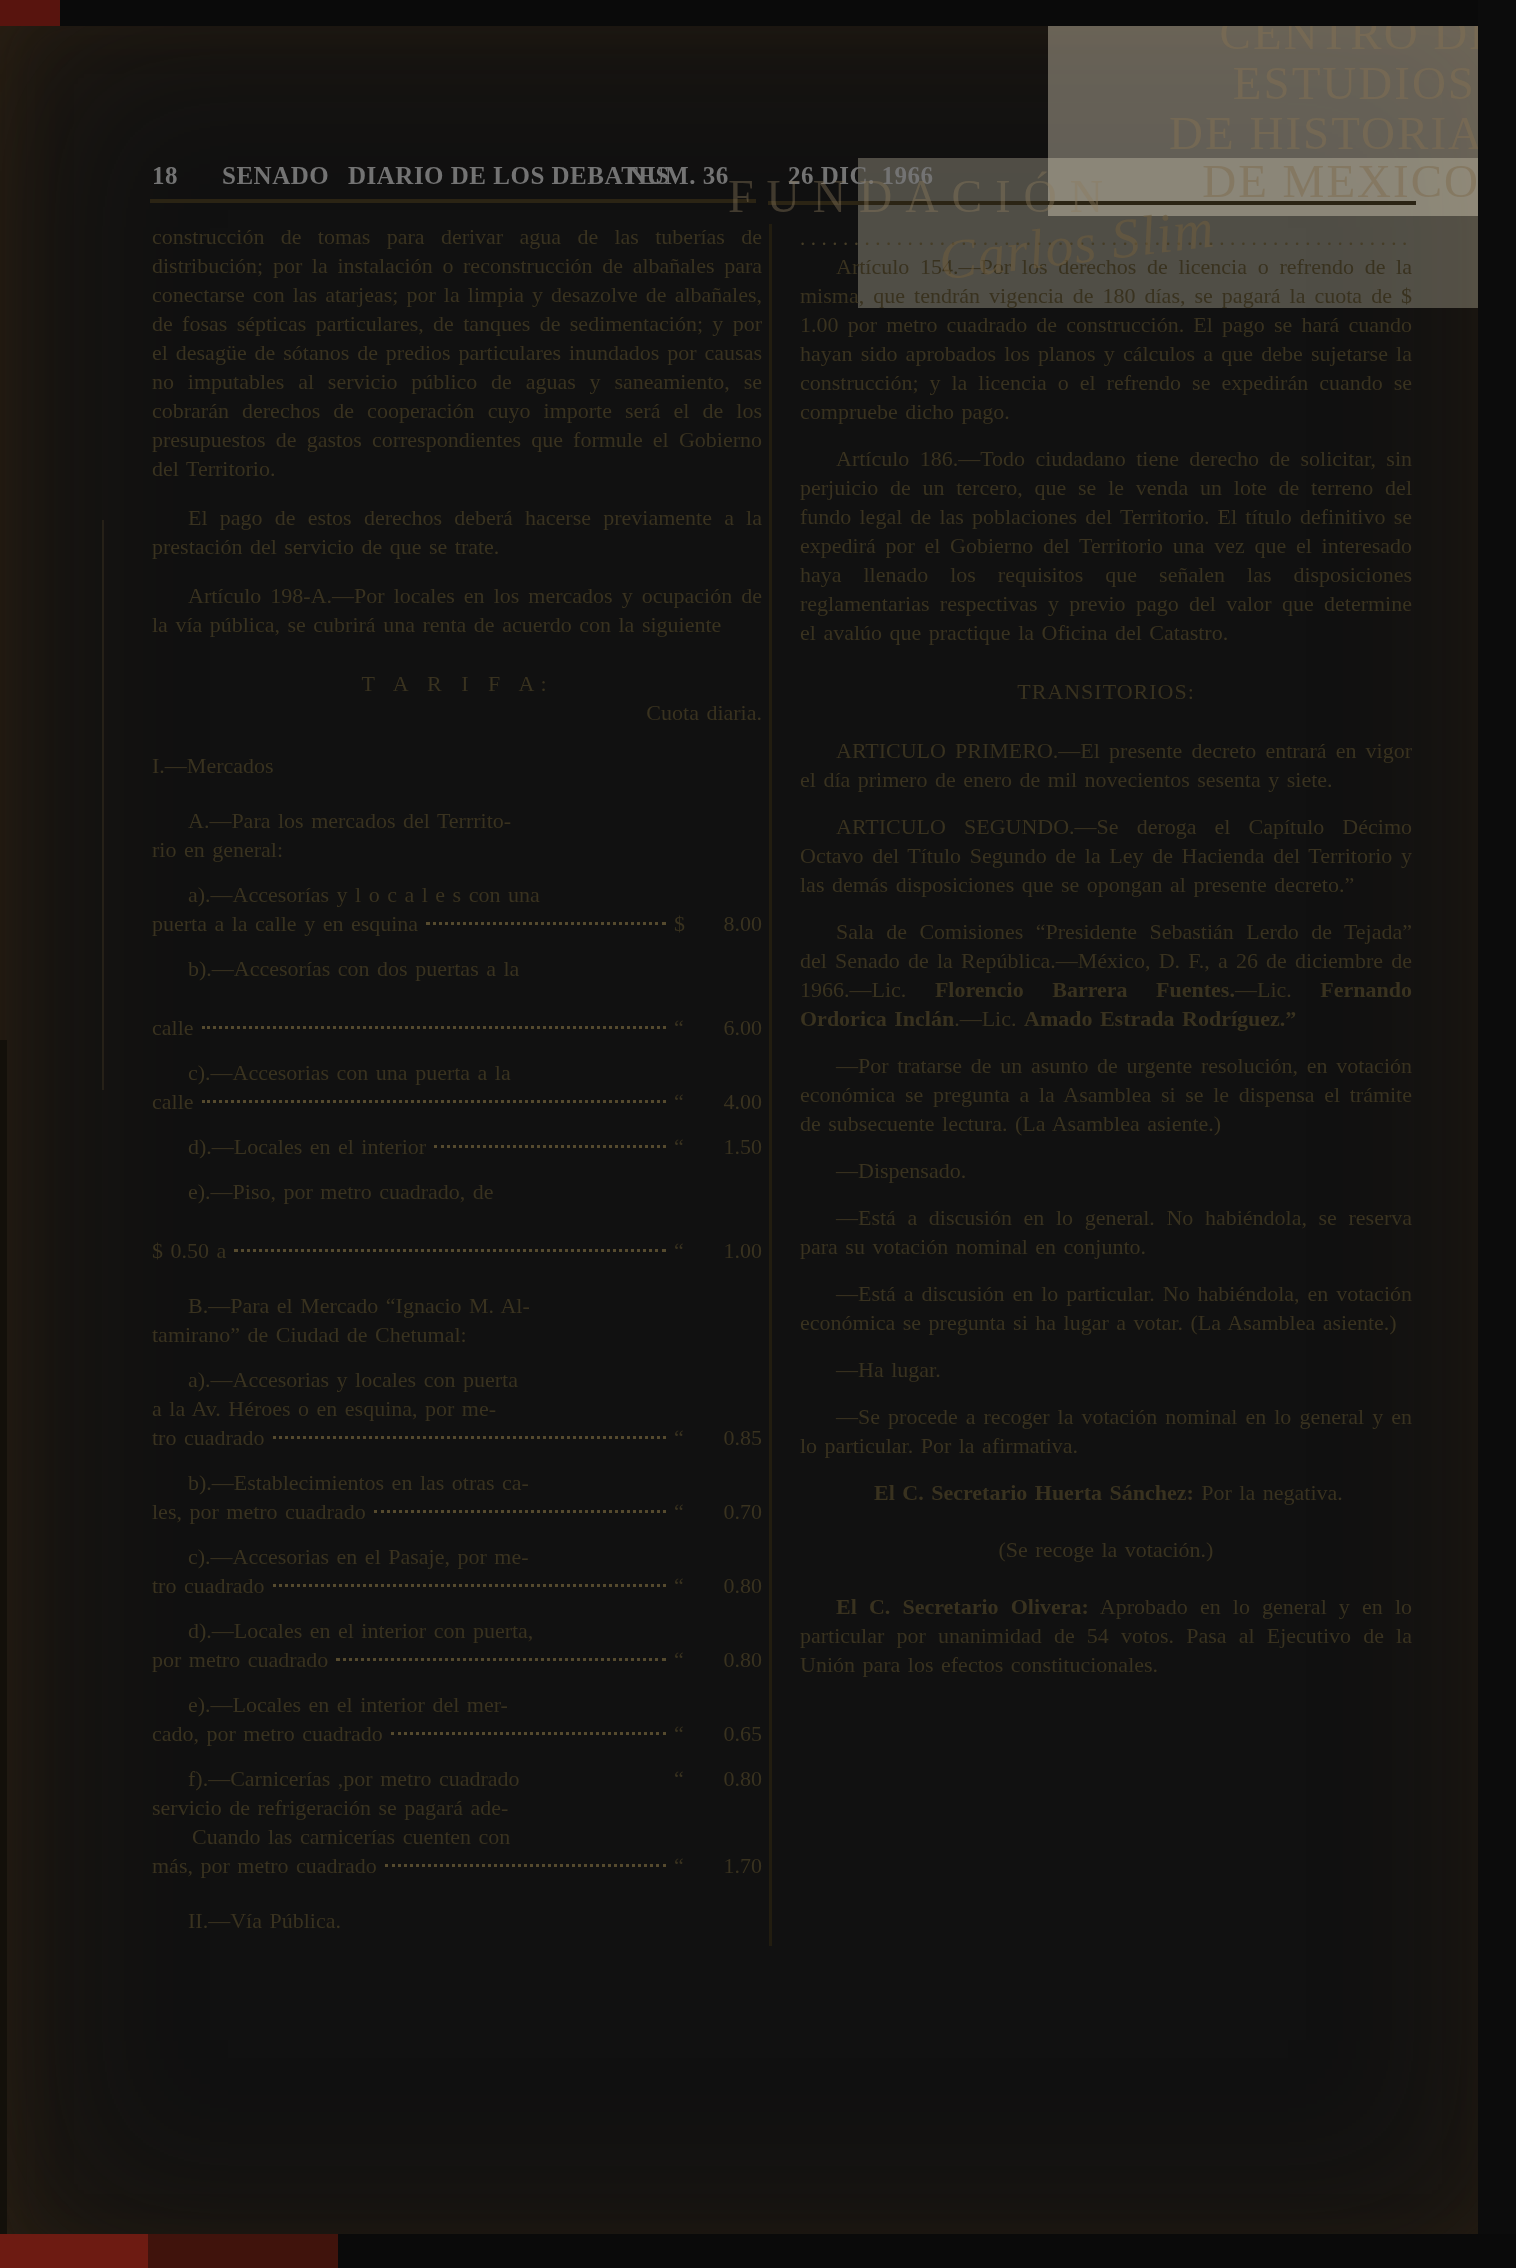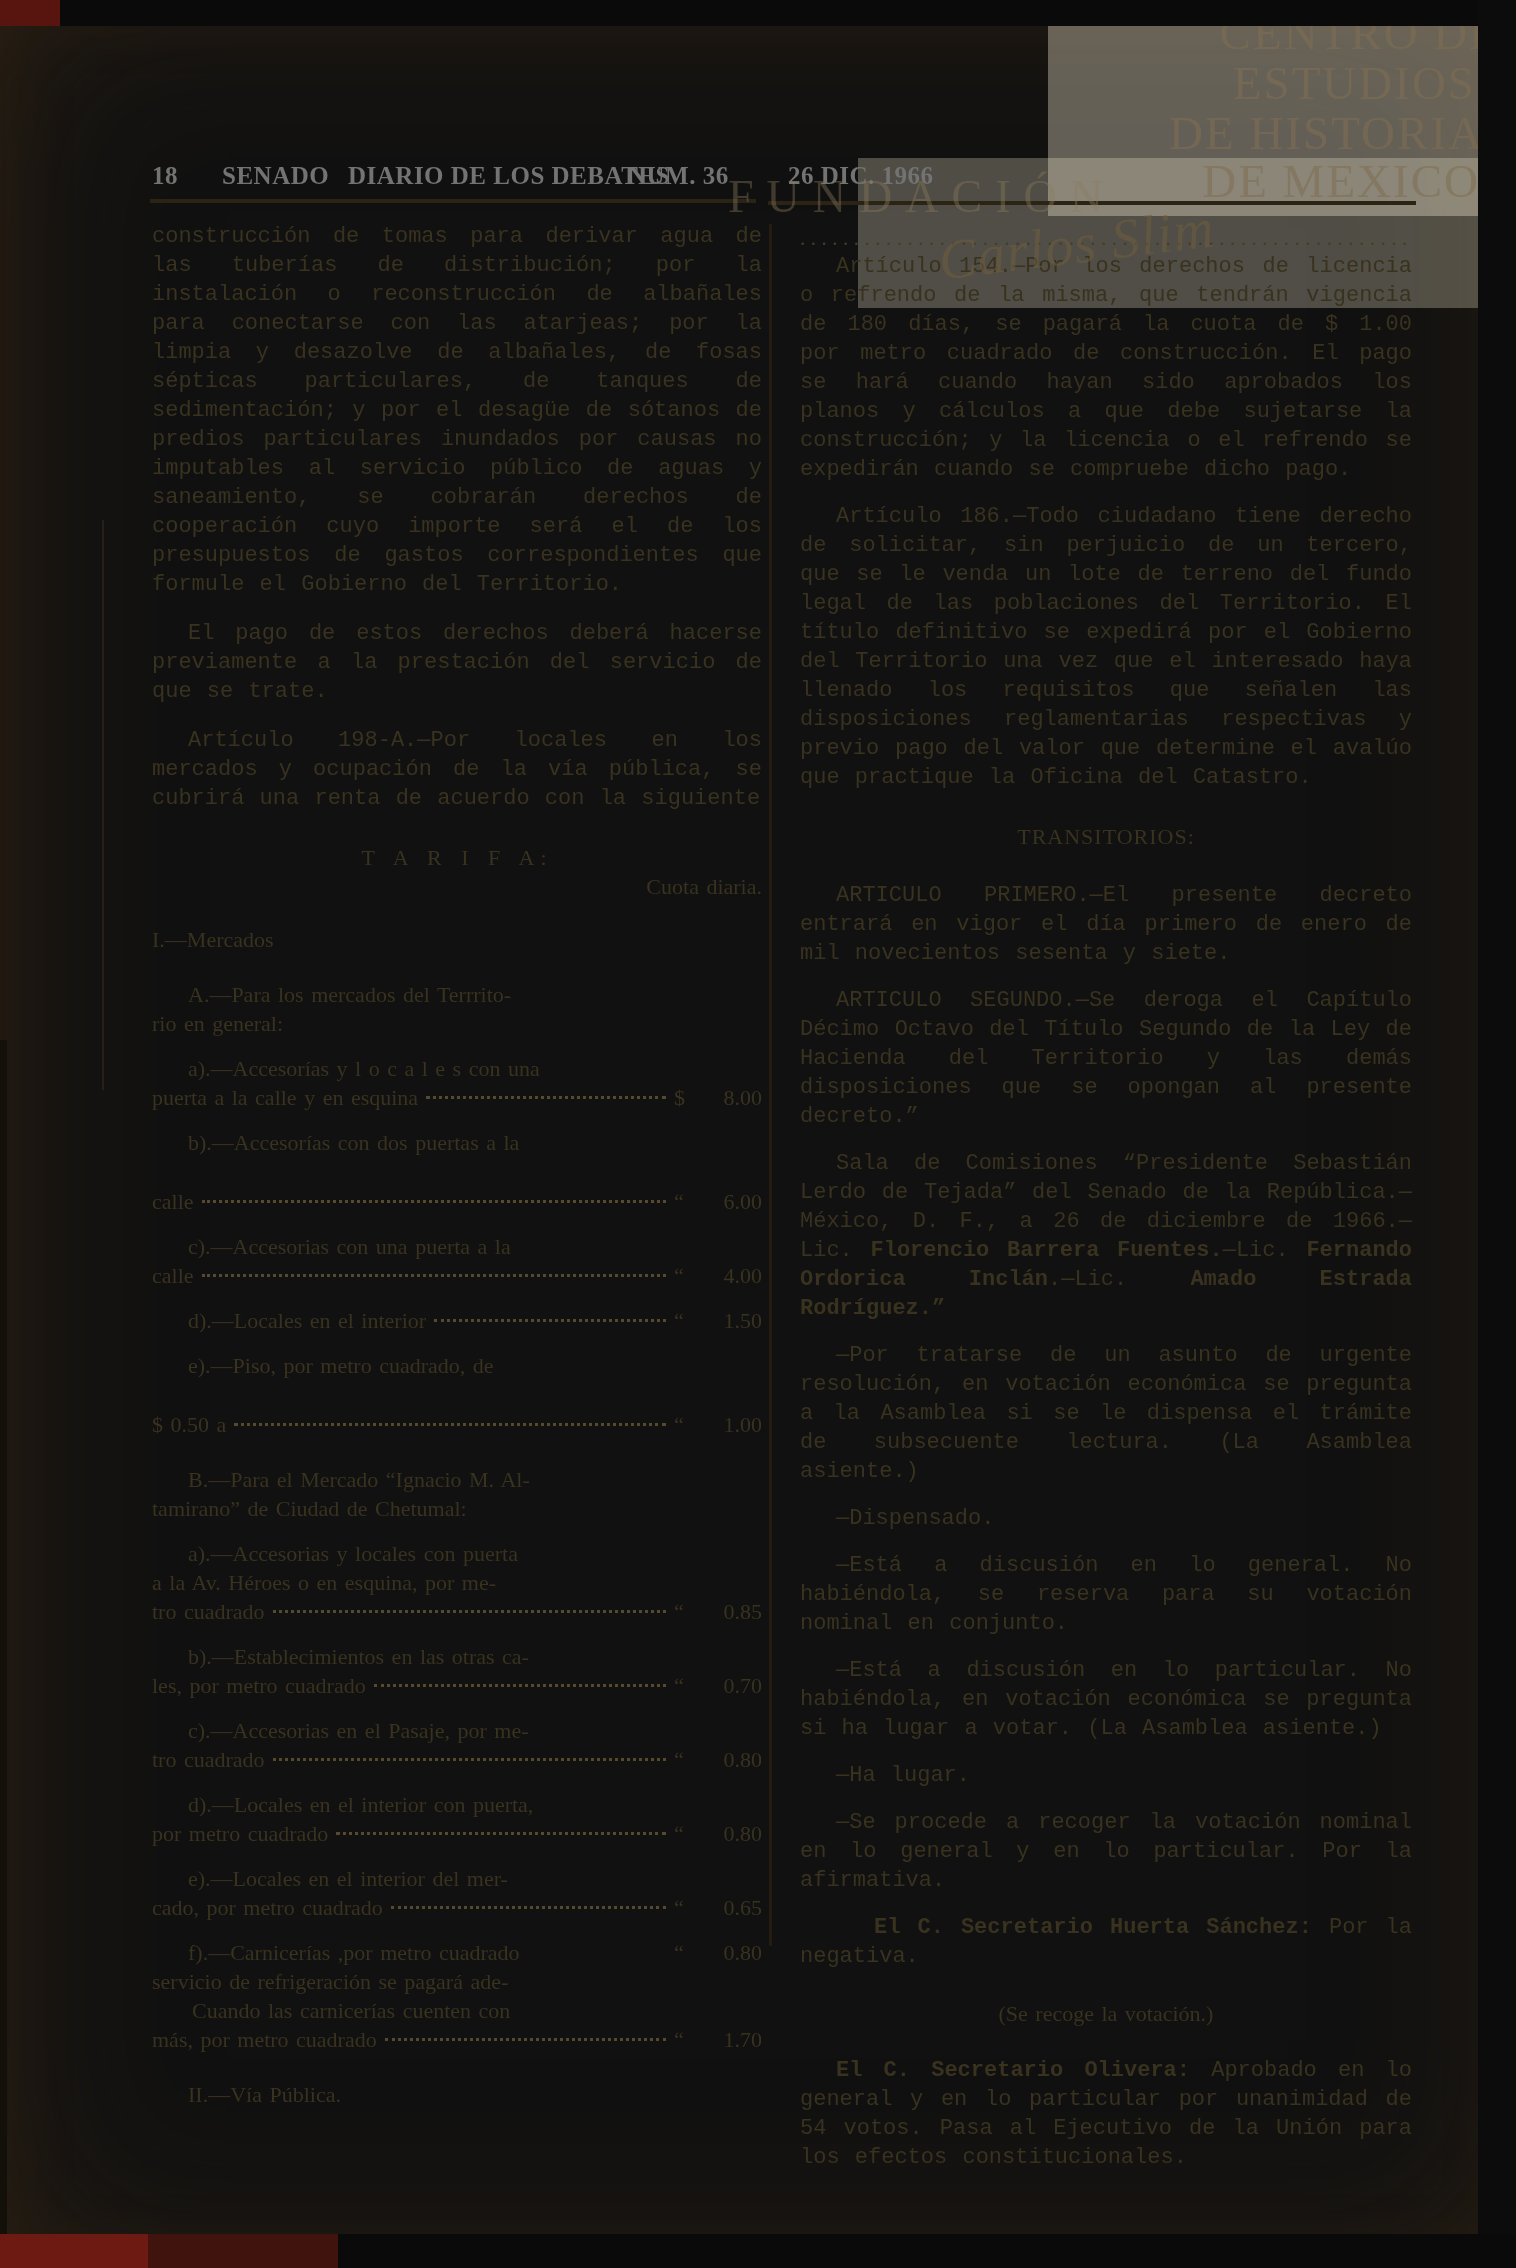--- a/index.html
+++ b/index.html
@@ -39,21 +39,21 @@
   .h-issue{left:628px;} .h-date{left:788px;}
   .rule{position:absolute;height:4px;background:#2b2414;z-index:3;}
   .rule-l{top:199px;left:150px;width:606px;}
   .rule-r{top:201px;left:768px;width:648px;}
   .divider{position:absolute;left:769px;top:224px;width:3px;height:1722px;background:#221d10;z-index:3;}
 
   
   .col{position:absolute;top:222px;z-index:2;color:#39321f;font-size:22px;line-height:29px;word-spacing:2px;}
   .col-left{left:152px;width:610px;}
   .col-right{left:800px;width:612px;}
-  .p{text-align:justify;margin:0 0 20px 0;font-family:Liberation Mono, monospace;}
+  .p{text-align:justify;margin:0 0 20px 0;}
   .ind{text-indent:36px;}
   .tline{line-height:29px;}
   .gap-t{margin-top:16px;}
   .gap-big{margin-top:30px;}
   .center{text-align:center;}
   .right{text-align:right;}
   .tarifa{margin-top:30px;margin-bottom:0;letter-spacing:6px;}
   .cuota{}
   .sec{margin-top:24px;}
   .sub{margin-top:26px;}

